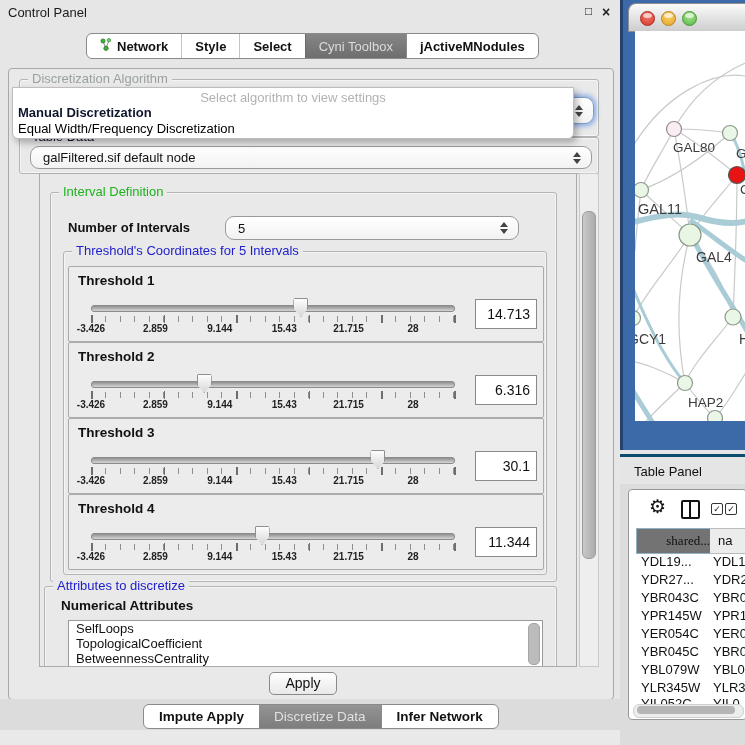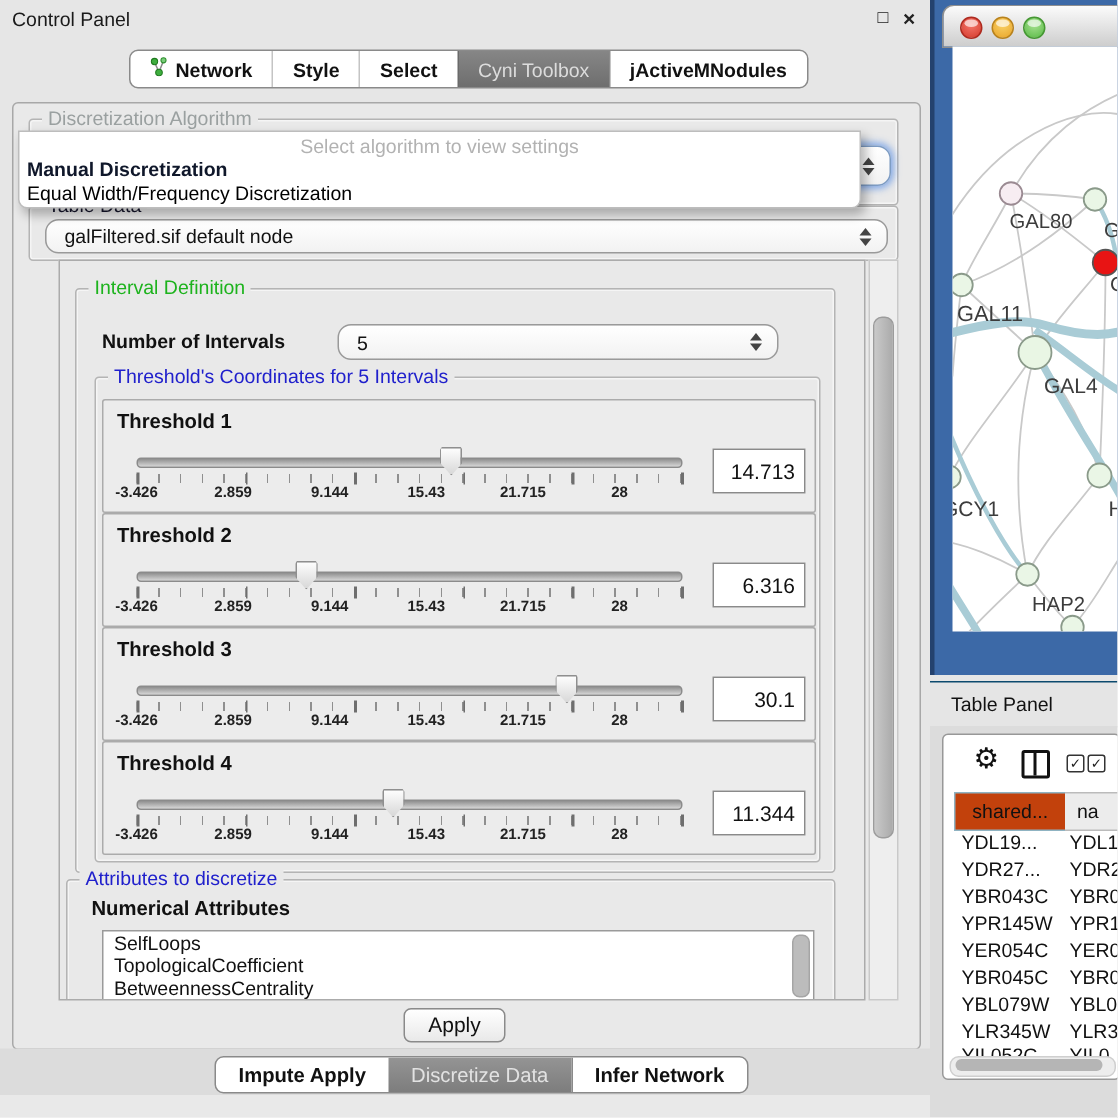--- a/index.html
+++ b/index.html
@@ -98,32 +98,32 @@
   .light{position:absolute;top:7px;width:13px;height:13px;border-radius:50%;}
   .light:after{content:"";position:absolute;left:2px;top:1px;width:9px;height:5px;border-radius:50%;
                background:rgba(255,255,255,.65);}
   .l-red{left:11px;background:radial-gradient(circle at 50% 35%,#f4756a,#d33a2c);border:1px solid #ad2a1f;}
   .l-yel{left:32px;background:radial-gradient(circle at 50% 35%,#f8d066,#e9a428);border:1px solid #b8821d;}
   .l-grn{left:53px;background:radial-gradient(circle at 50% 35%,#a5e08f,#58b944);border:1px solid #459733;}
   .net-canvas{left:635px;top:31px;width:110px;height:390px;background:#fff;overflow:hidden;}
 
   
   .tp-bar{left:620px;top:454px;width:125px;height:29px;background:#e5e5e5;
-          border-bottom:1px solid #bdbdbd;border-top:1px solid #0c4a6e;}
+          border-bottom:1px solid #bdbdbd;border-top:3px solid #0c4a6e;}
   .tp-title{position:absolute;left:14px;top:7px;font-size:13px;color:#111;}
   .tp-bg{left:620px;top:484px;width:125px;height:261px;background:#dcdcdc;}
   .tp-card{left:628px;top:489px;width:117px;height:229px;background:#fff;border:1px solid #989898;
            border-radius:4px;overflow:hidden;}
   .gear{position:absolute;left:20px;top:7px;font-size:19px;color:#111;line-height:19px;}
   .colico{position:absolute;left:52px;top:10px;width:15px;height:15px;border:2px solid #111;border-radius:2px;}
   .colico:after{content:"";position:absolute;left:6px;top:0;width:2px;height:15px;background:#111;}
   .chk{position:absolute;top:13px;width:10px;height:10px;border:1.5px solid #333;border-radius:2px;
        font-size:9px;line-height:10px;text-align:center;color:#222;}
   .hdr-cell{position:absolute;top:38px;height:24px;font-size:13px;line-height:24px;}
-  .hc1{left:7px;width:73px;background:#c2410c;border:1px solid #8fb3c2;text-align:center;}
+  .hc1{left:7px;width:73px;background:#737373;border:1px solid #8fb3c2;text-align:right;font-family:Liberation Serif, serif;}
   .hc2{left:81px;width:40px;background:#ececec;border-top:1px solid #bbb;border-bottom:1px solid #bbb;padding-left:8px;}
   .trow{position:absolute;height:18px;font-size:13px;line-height:18px;white-space:nowrap;}
   .tc1{position:absolute;left:12px;}
   .tc2{position:absolute;left:84px;}
   .hscroll{position:absolute;left:4px;top:214px;width:109px;height:12px;background:#ededed;
            border:1px solid #cfcfcf;border-radius:6px;}
   .hthumb{position:absolute;left:3px;top:1px;width:98px;height:8px;background:#b5b5b5;border-radius:4px;}
 
   .green-title{color:#1db31d;}
   .blue-title{color:#2020cc;}

